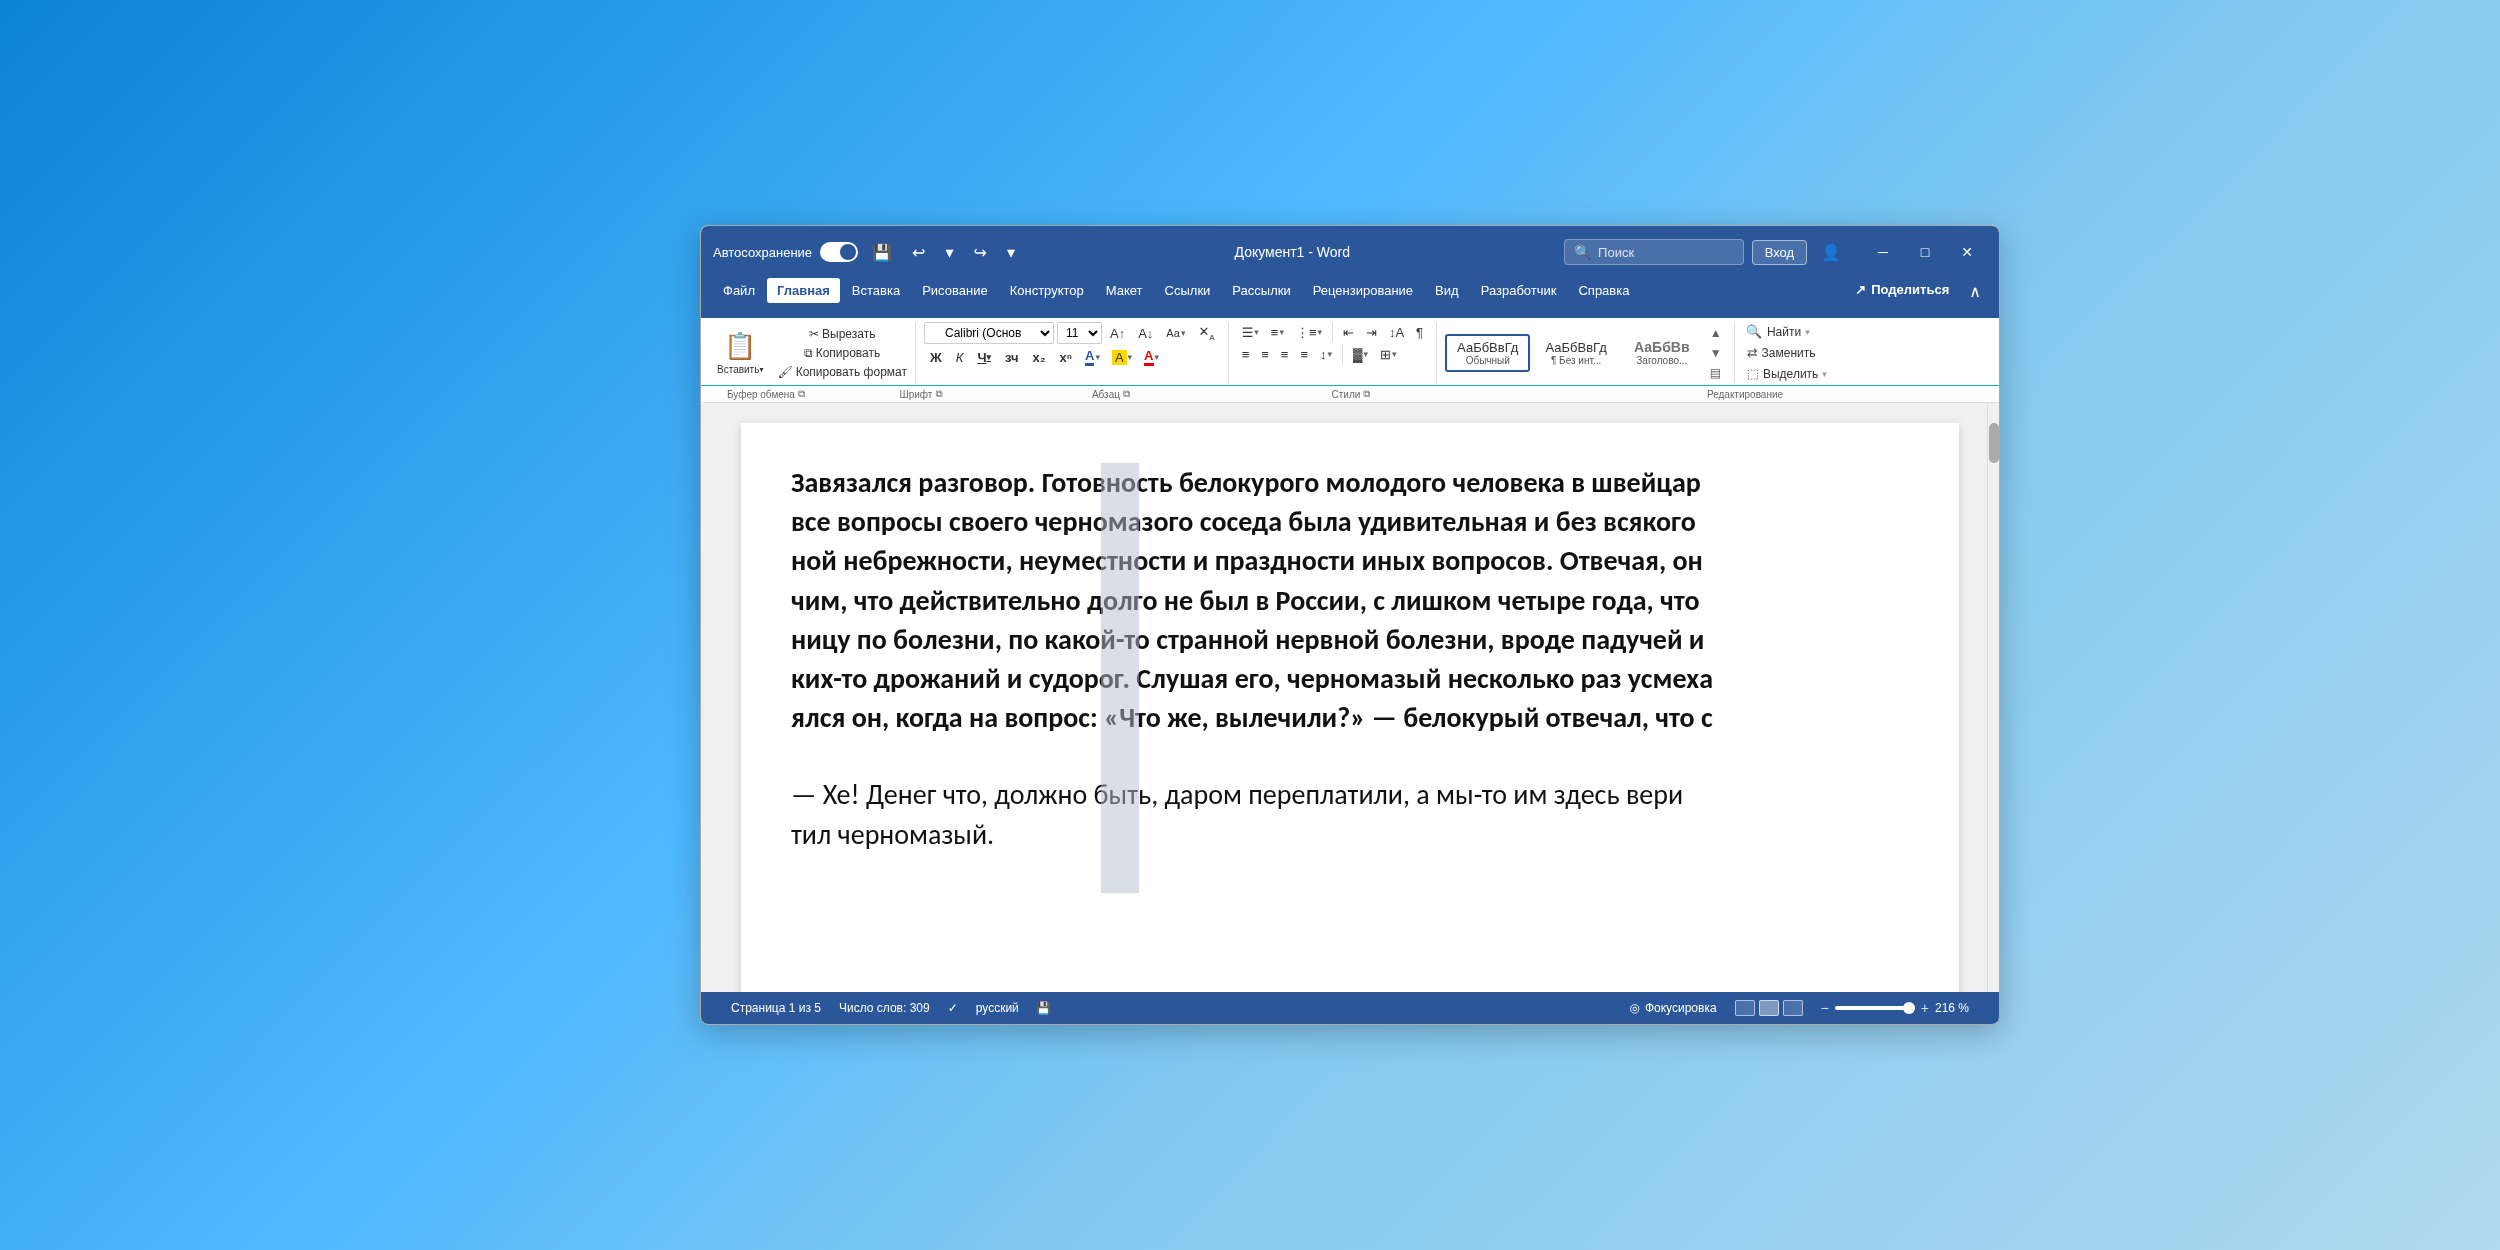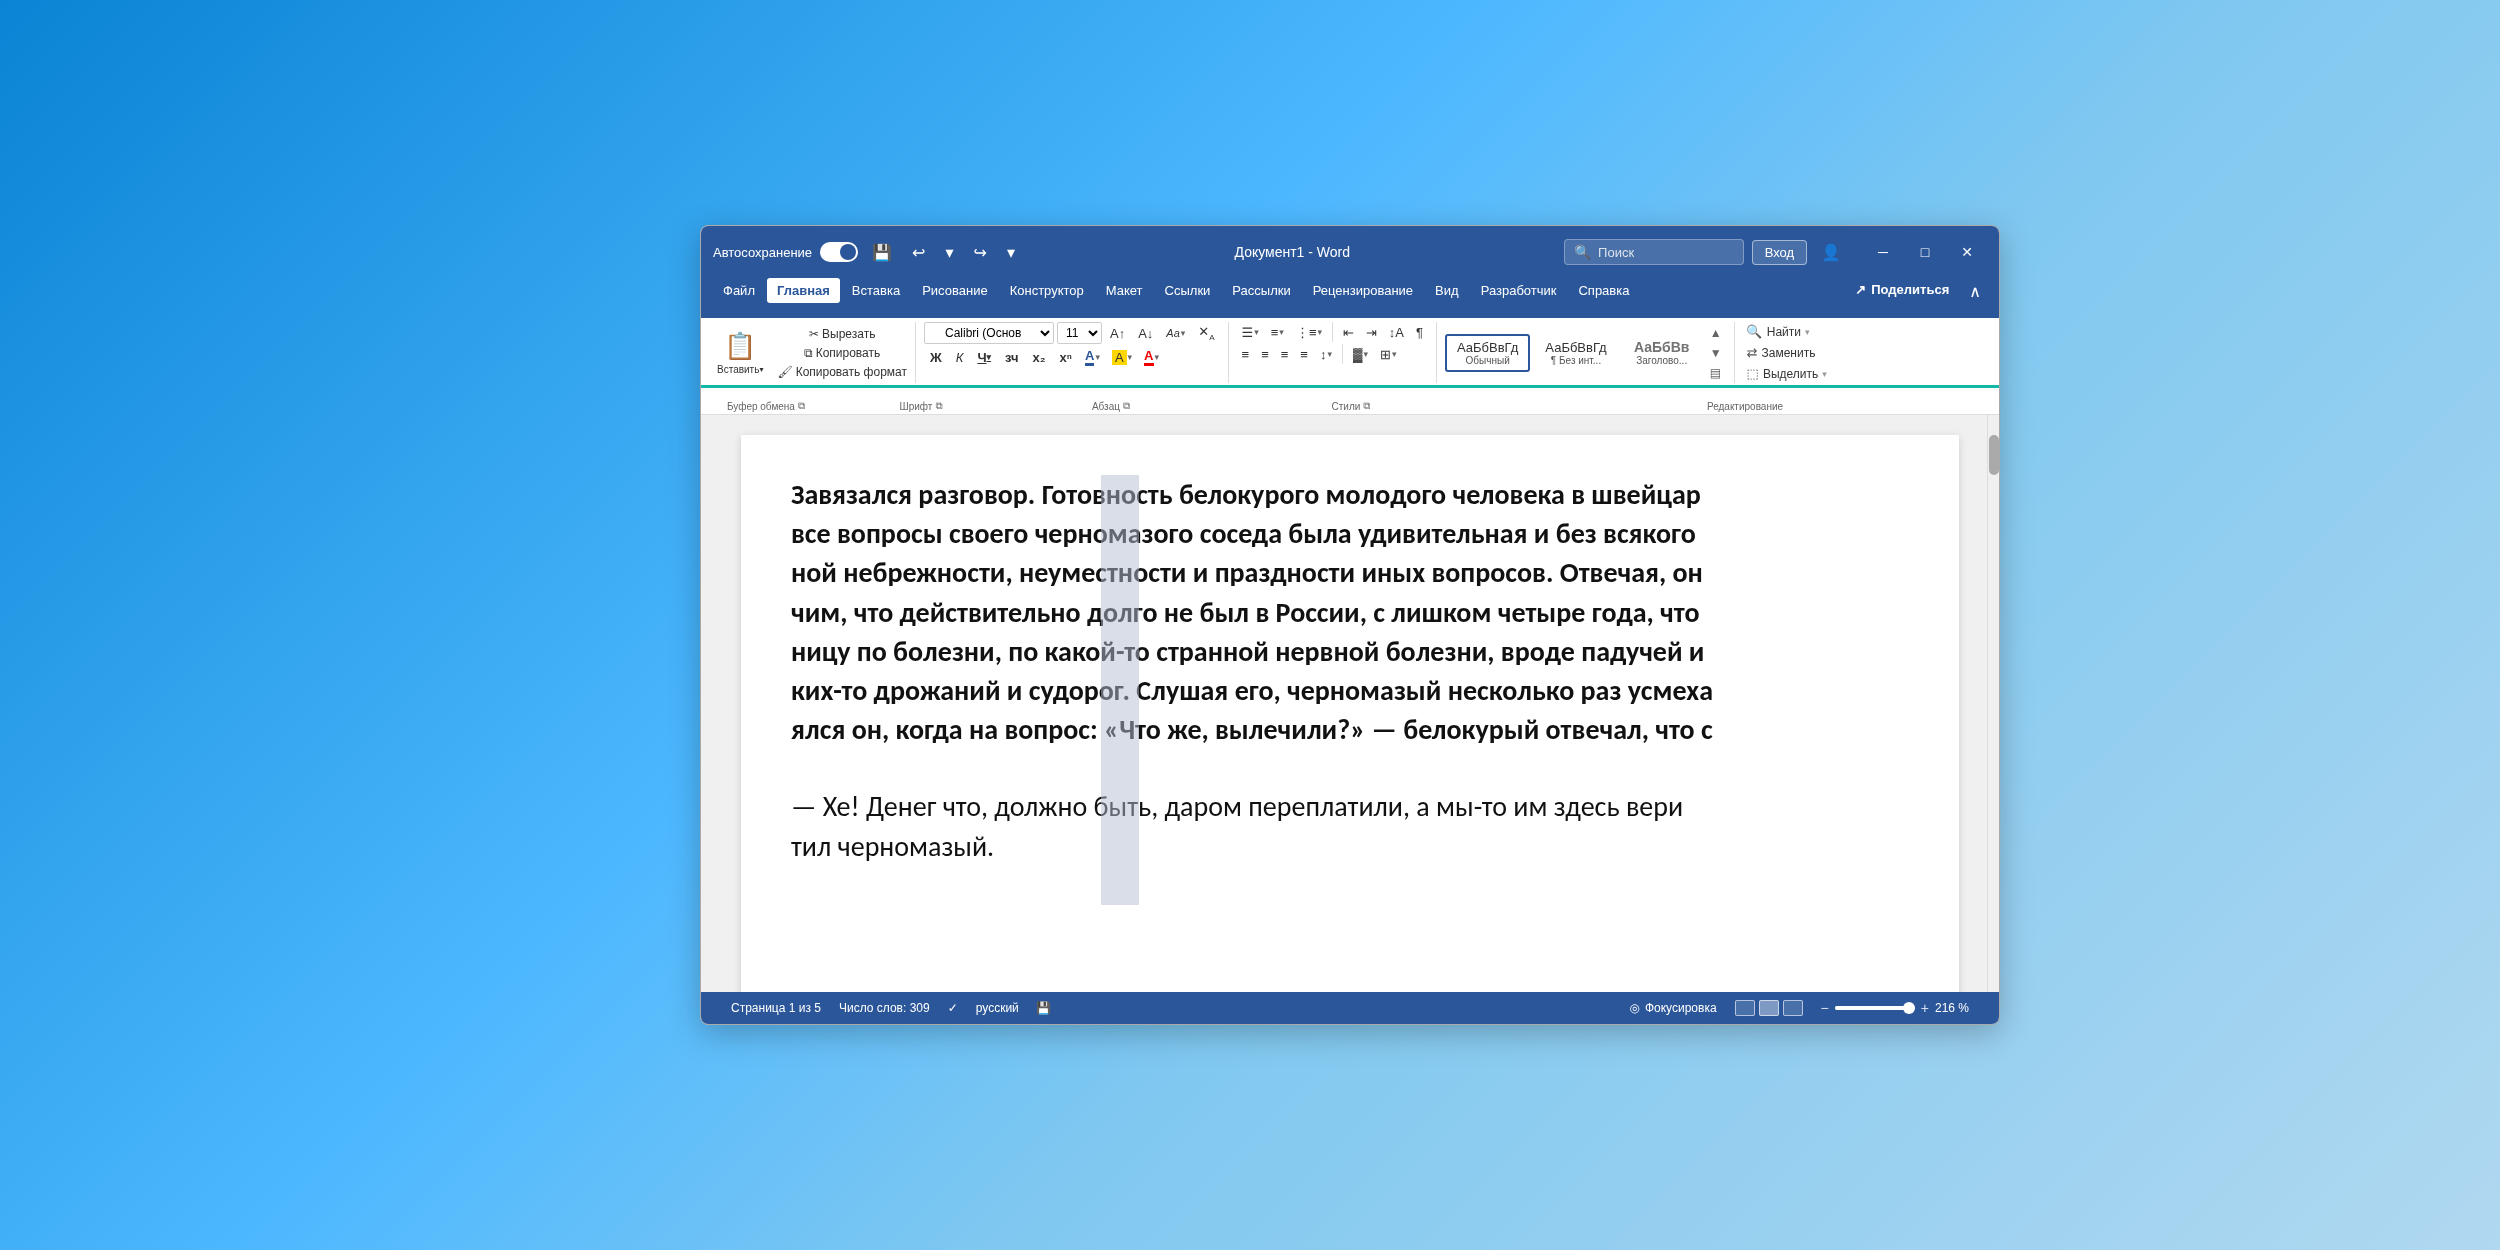--- a/index.html
+++ b/index.html
@@ -460,21 +460,21 @@
           <select class="size-select">
             <option>11</option>
           </select>
           <div class="ribbon-icon-btn">
               <span>A↑</span>
             </div>
           <div class="ribbon-icon-btn">
               <span>A↓</span>
             </div>
           <div class="ribbon-icon-btn">
-              <span style="font-size:11px;font-style:italic;">Аа</span>
+              <span style="font-size:11px;">Аа</span>
               <span class="dd">▾</span>
             </div>
           <div class="ribbon-icon-btn">
               <span>✕<sub style="font-size:8px;">A</sub></span>
             </div>
         </div>
 
         <div style="display:flex; align-items:center; gap:2px;">
           <div class="fmt-btn bold">Ж</div>
           <div class="fmt-btn italic">К</div>
@@ -554,21 +554,21 @@
           <span>Заменить</span>
         </div>
         <div class="find-row">
           <span class="find-icon">⬚</span>
           <span>Выделить</span>
           <span style="font-size:9px; color:#999;">▾</span>
         </div>
       </div>
     </div>
 
-    <div style="display:flex; padding:12px 0 2px; font-size:10px; color:#666; border-top:3px solid #14b8a6; margin-top:2px;">
+    <div style="display:flex; padding:2px 0 2px; font-size:10px; color:#666; border-top:1px solid #14b8a6; margin-top:2px;">
       <div style="display:flex; align-items:center; justify-content:center; width:130px; gap:3px; cursor:pointer;">
         <span>Буфер обмена</span>
         <span style="font-size:10px;">⧉</span>
       </div>
       <div style="display:flex; align-items:center; justify-content:center; min-width:180px; gap:3px; cursor:pointer;">
         <span>Шрифт</span>
         <span style="font-size:10px;">⧉</span>
       </div>
       <div style="display:flex; align-items:center; justify-content:center; min-width:200px; gap:3px; cursor:pointer;">
         <span>Абзац</span>

